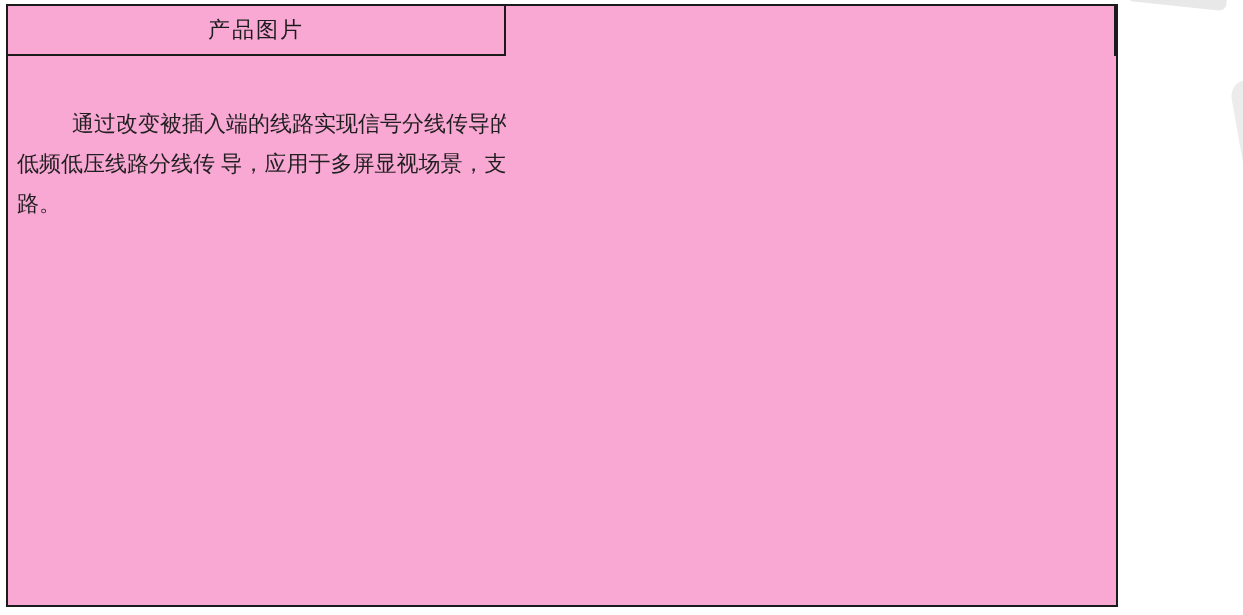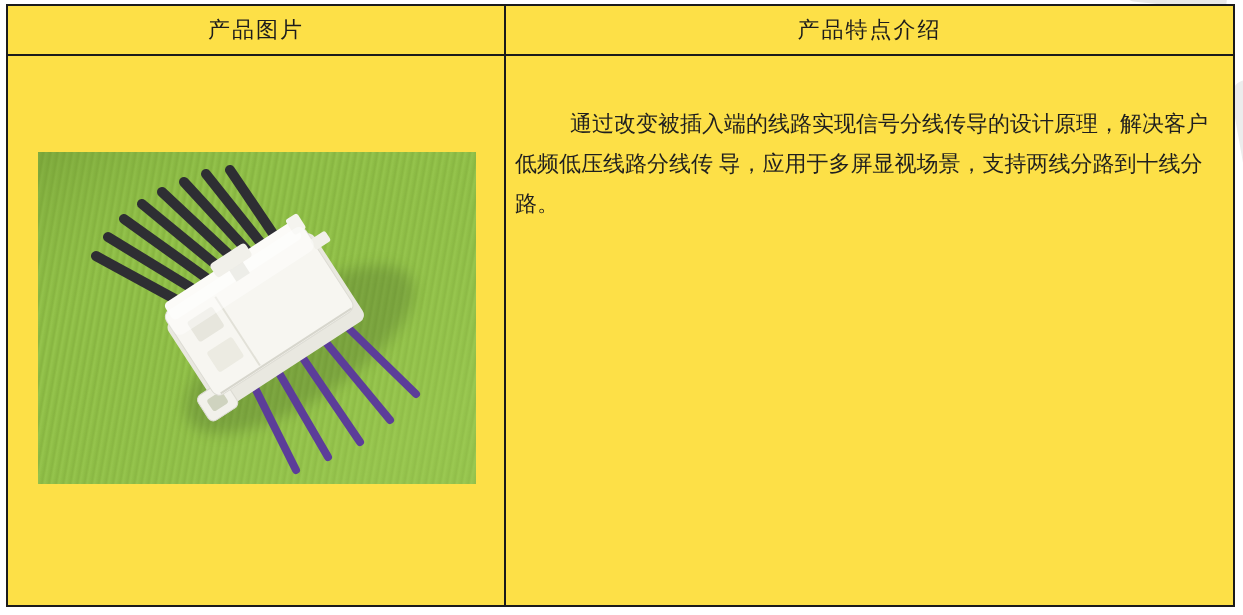--- a/index.html
+++ b/index.html
@@ -37,25 +37,25 @@
     height: 100px;
     background: #ececec;
     border-radius: 16px;
     transform: rotate(-10deg);
     z-index: 0;
   }
   .spec-table {
     position: absolute;
     left: 6px;
     top: 4px;
-    width: 1229px;
+    width: 1112px;
     height: 603px;
     box-sizing: border-box;
     border: 2px solid #1b1b1b;
-    background: #fde047;
+    background: #f9a8d4;
     display: grid;
     grid-template-columns: 498px 1fr;
     grid-template-rows: 50px 1fr;
     z-index: 1;
   }
   .cell {
     box-sizing: border-box;
     overflow: hidden;
   }
   .col-left { border-right: 2px solid #1b1b1b; }
@@ -95,21 +95,20 @@
 
 <div class="stage">
 
   <div class="deco-top"></div>
   <div class="deco-right"></div>
 
   <div class="spec-table">
 
     <div class="cell col-left row-header header-cell">产品图片</div>
 
-    <div class="cell row-header header-cell">产品特点介绍</div>
 
     <div class="cell col-left photo-cell">
       <svg class="product-photo" viewBox="0 0 438 332" xmlns="http://www.w3.org/2000/svg">
         <defs>
           <pattern id="tex" width="7" height="7" patternUnits="userSpaceOnUse" patternTransform="rotate(10)">
             <rect width="7" height="7" fill="#8dbc45"></rect>
             <rect x="0" width="2.5" height="7" fill="#98c750"></rect>
             <rect x="4.5" width="1.3" height="7" fill="#7da73a" opacity="0.7"></rect>
           </pattern>
           <linearGradient id="vign" x1="0" y1="0" x2="1" y2="1">

